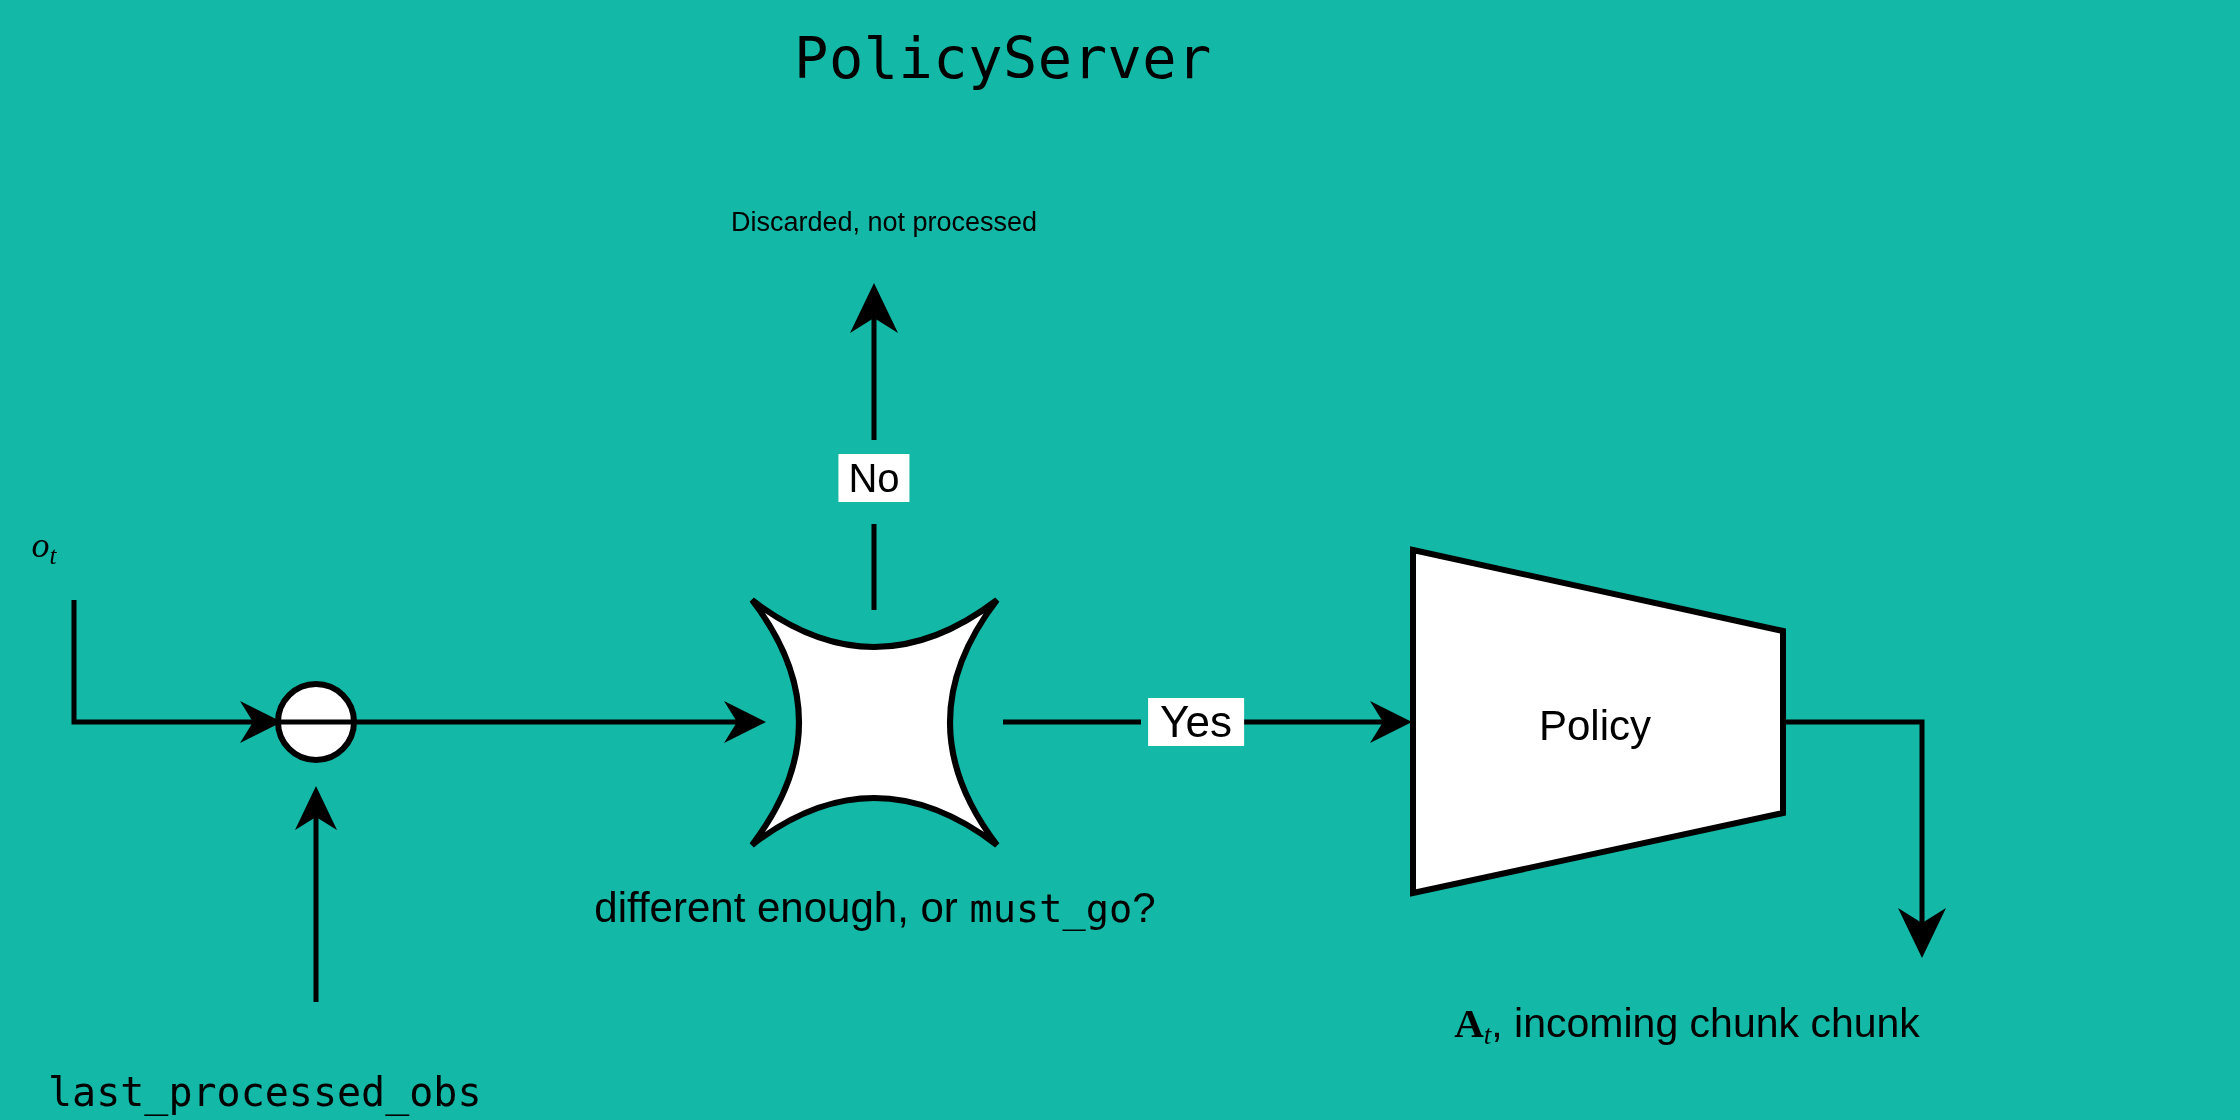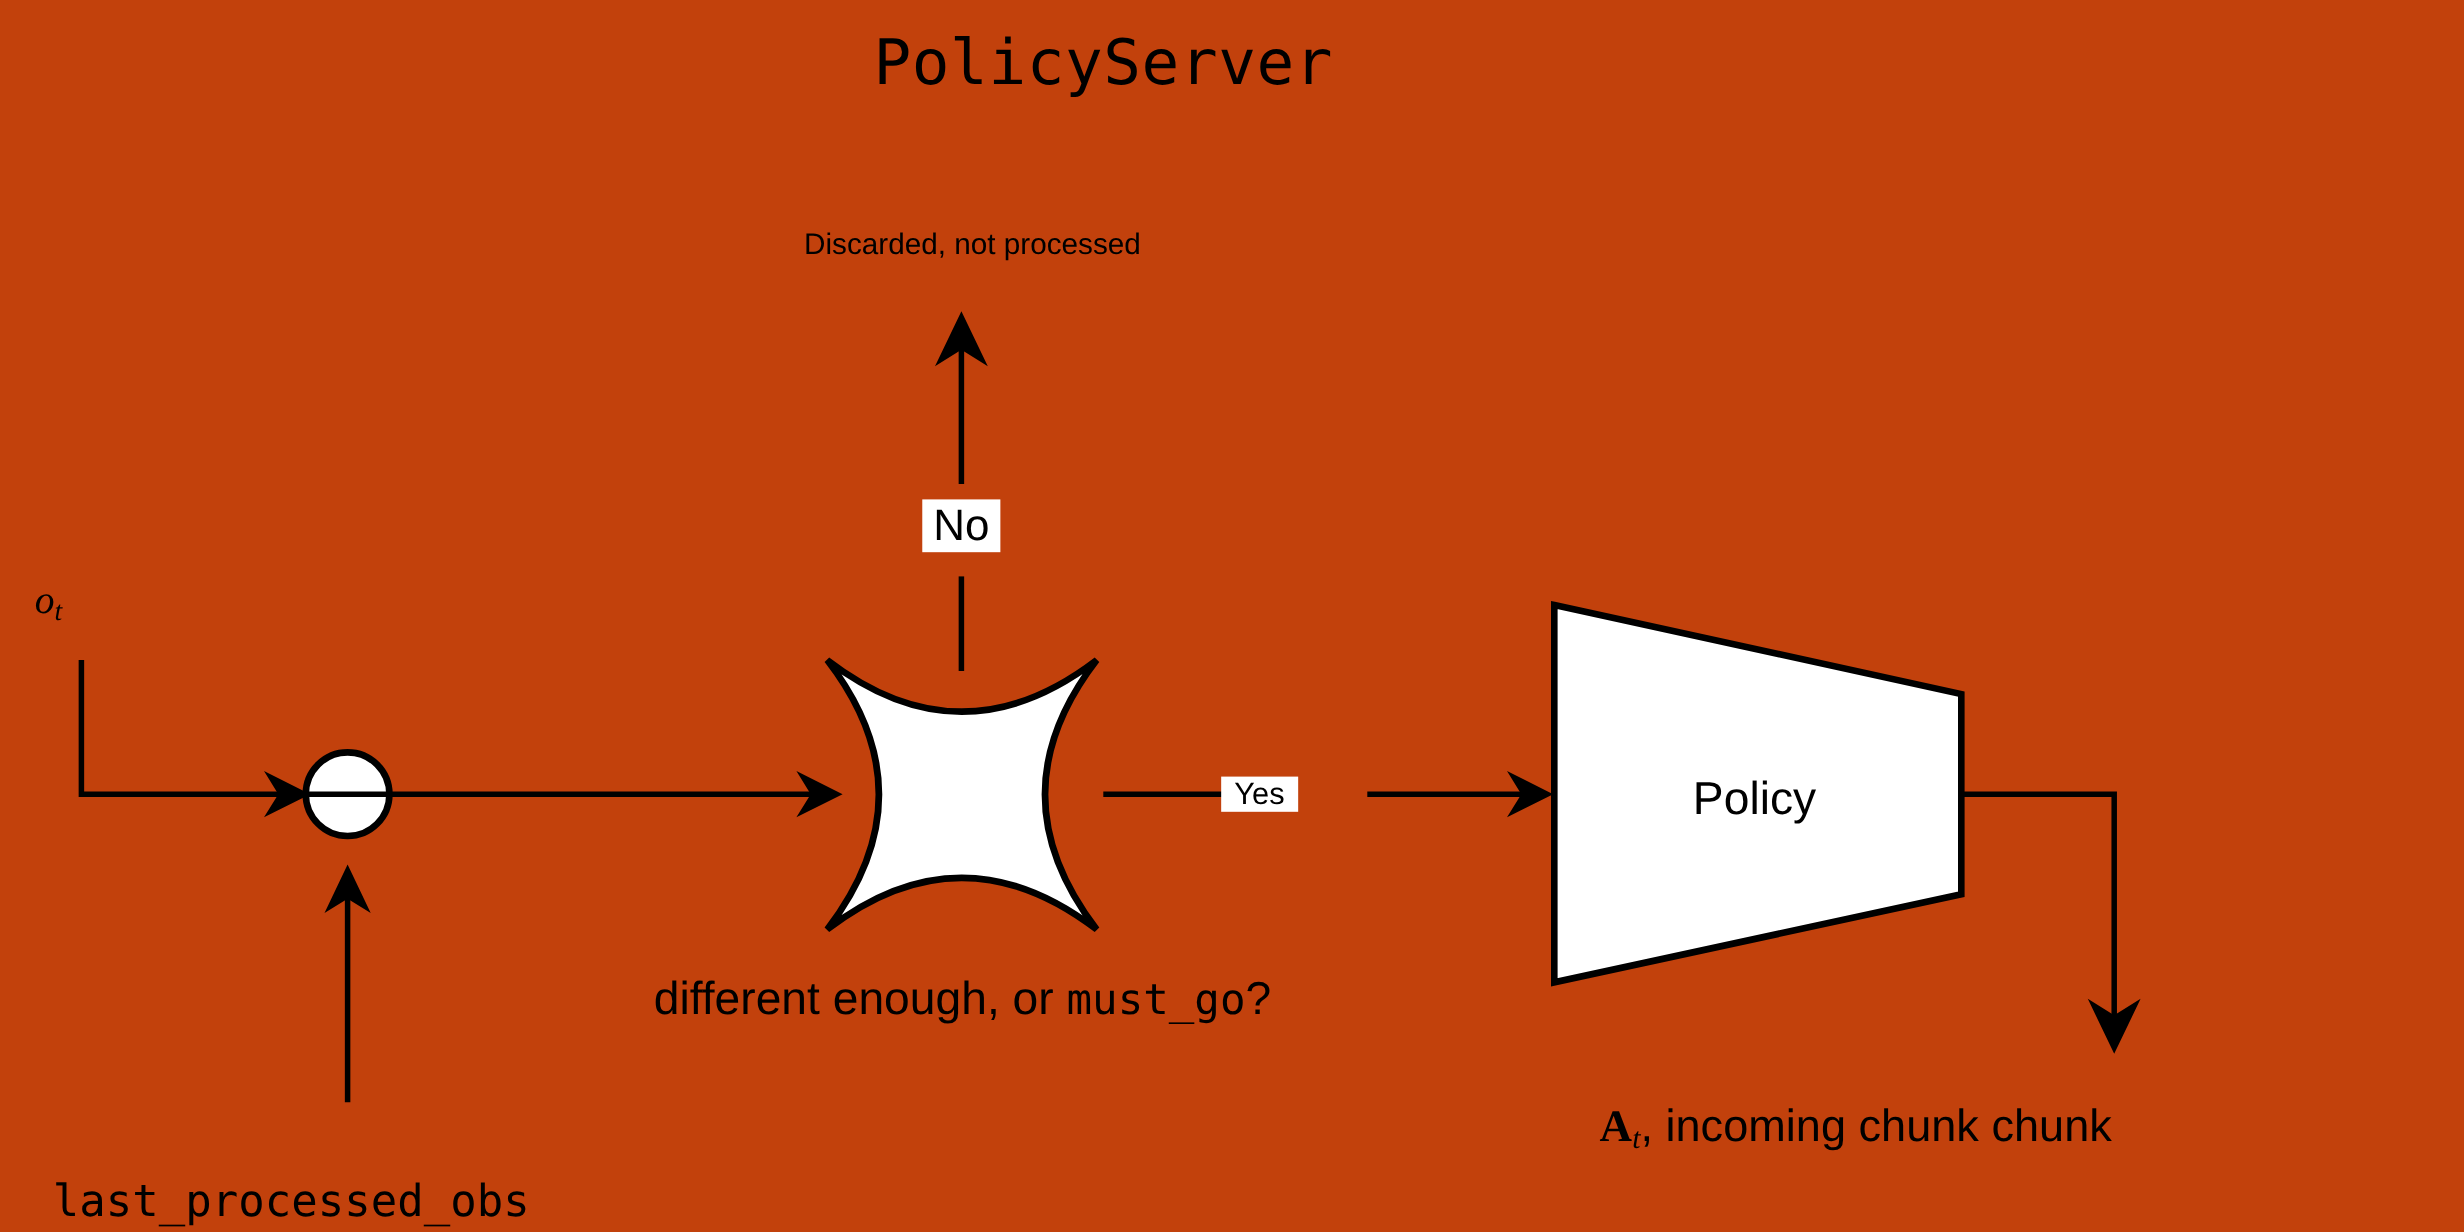--- a/index.html
+++ b/index.html
@@ -4,21 +4,21 @@
 <style>
   html, body {
     margin: 0;
     padding: 0;
     background: #ffffff;
   }
   #stage {
     position: relative;
     width: 2240px;
     height: 1120px;
-    background: #c2410c;
+    background: #14b8a6;
     overflow: hidden;
     font-family: "Liberation Sans", sans-serif;
   }
   svg.diagram {
     position: absolute;
     inset: 0;
     width: 2240px;
     height: 1120px;
     display: block;
   }
@@ -90,23 +90,23 @@
     margin-left: 16px;
   }
   #no-label {
     left: 874px;
     top: 478px;
     font-size: 40px;
     background: #ffffff;
     padding: 4px 10px;
   }
   #yes-label {
-    left: 1145px;
+    left: 1196px;
     top: 722px;
-    font-size: 28px;
+    font-size: 44px;
     background: #ffffff;
     padding: 2px 12px;
   }
   #policy-label {
     left: 1595px;
     top: 726px;
     font-size: 42px;
   }
   #ot-label {
     left: 44px;

